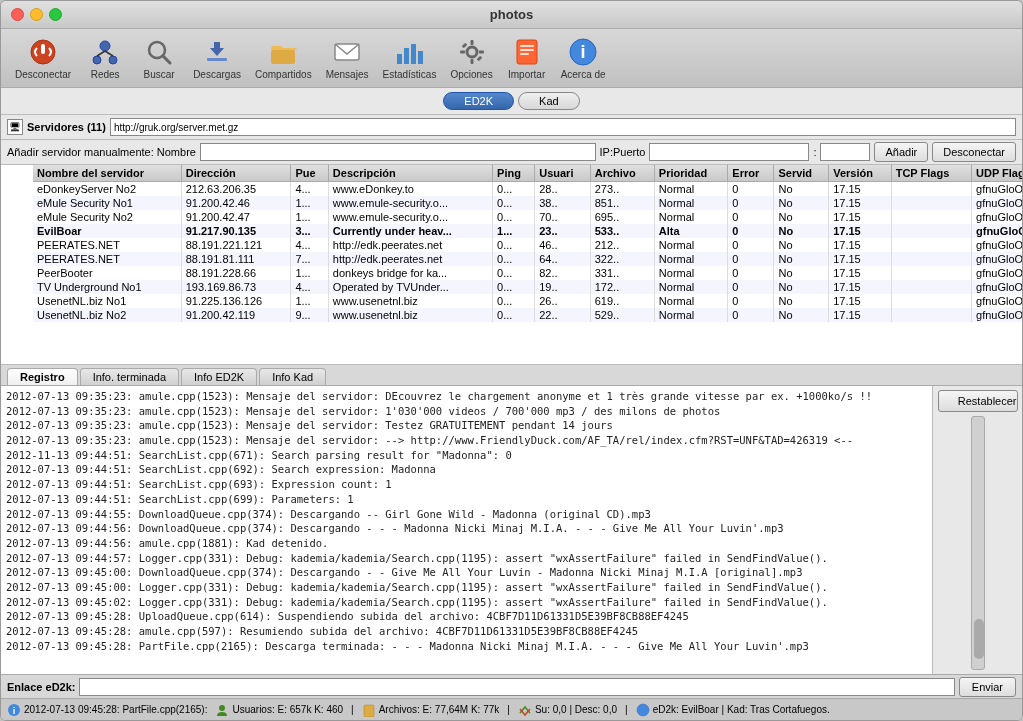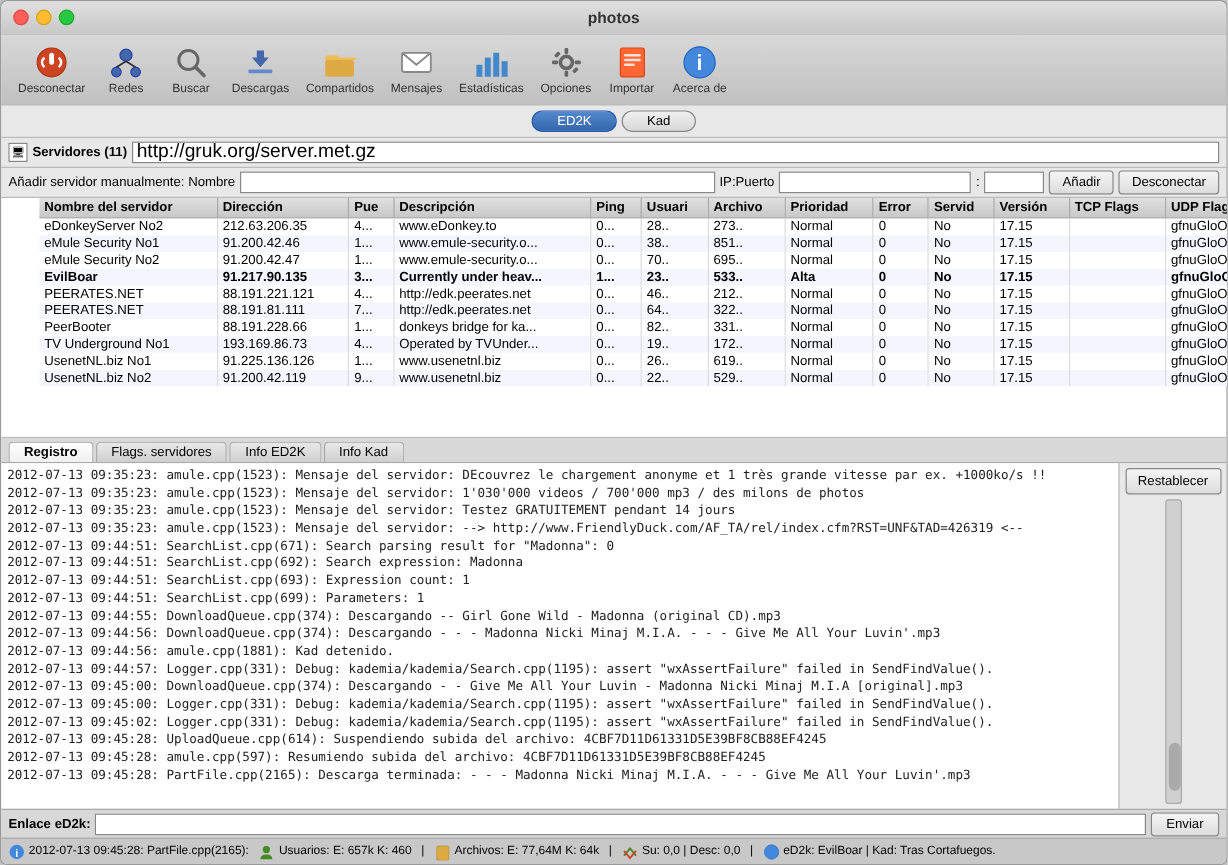--- a/index.html
+++ b/index.html
@@ -116,21 +116,21 @@
       display: flex; align-items: center; justify-content: center;
       font-size: 9px;
     }
     .server-label { font-weight: bold; font-size: 11px; }
     .server-url-input {
       flex: 1;
       height: 18px;
       border: 1px solid #888;
       background: #fff;
       padding: 0 3px;
-      font-size: 16px;
+      font-size: 10px;
     }
     .add-server-bar {
       display: flex;
       align-items: center;
       padding: 2px 6px;
       background: #e8e8e8;
       border-bottom: 1px solid #bbb;
       gap: 4px;
     }
     .add-label { font-size: 11px; }
@@ -257,20 +257,21 @@
       border-left: 1px solid #bbb;
     }
     .restablecer-btn {
       width: 80px;
       height: 22px;
       border: 1px solid #888;
       border-radius: 3px;
       background: linear-gradient(to bottom, #f5f5f5, #ddd);
       cursor: pointer;
       font-size: 11px;
+      text-align: right;
     }
     .log-scrollbar {
       flex: 1;
       width: 14px;
       background: #d0d0d0;
       border: 1px solid #aaa;
       border-radius: 3px;
       position: relative;
     }
     .log-scrollbar-thumb {
@@ -662,31 +663,31 @@
               <td>gfnuGloO</td>
             </tr>
           </tbody>
       </table>
     </div>
   </div>
 
   <div class="log-section">
     <div class="log-tabs">
       <div class="log-tab active">Registro</div>
-      <div class="log-tab">Flags. servidores</div>
+      <div class="log-tab">Info. terminada</div>
       <div class="log-tab">Info ED2K</div>
       <div class="log-tab">Info Kad</div>
     </div>
     <div class="log-content-area">
       <div class="log-text" id="log-text">
           <div>2012-07-13 09:35:23: amule.cpp(1523): Mensaje del servidor: DEcouvrez le chargement anonyme et 1 très grande vitesse par ex. +1000ko/s !!</div>
           <div>2012-07-13 09:35:23: amule.cpp(1523): Mensaje del servidor: 1'030'000 videos / 700'000 mp3 / des milons de photos</div>
           <div>2012-07-13 09:35:23: amule.cpp(1523): Mensaje del servidor: Testez GRATUITEMENT pendant 14 jours</div>
           <div>2012-07-13 09:35:23: amule.cpp(1523): Mensaje del servidor: --&gt; http://www.FriendlyDuck.com/AF_TA/rel/index.cfm?RST=UNF&amp;TAD=426319 &lt;--</div>
-          <div>2012-07-13 09:44:51: SearchList.cpp(671): Search parsing result for "Madonna": 0</div>
+          <div>2012-11-13 09:44:51: SearchList.cpp(671): Search parsing result for "Madonna": 0</div>
           <div>2012-07-13 09:44:51: SearchList.cpp(692): Search expression: Madonna</div>
           <div>2012-07-13 09:44:51: SearchList.cpp(693): Expression count: 1</div>
           <div>2012-07-13 09:44:51: SearchList.cpp(699): Parameters: 1</div>
           <div>2012-07-13 09:44:55: DownloadQueue.cpp(374): Descargando -- Girl Gone Wild - Madonna (original CD).mp3</div>
           <div>2012-07-13 09:44:56: DownloadQueue.cpp(374): Descargando - - - Madonna Nicki Minaj M.I.A. - - - Give Me All Your Luvin'.mp3</div>
           <div>2012-07-13 09:44:56: amule.cpp(1881): Kad detenido.</div>
           <div>2012-07-13 09:44:57: Logger.cpp(331): Debug: kademia/kademia/Search.cpp(1195): assert "wxAssertFailure" failed in SendFindValue().</div>
           <div>2012-07-13 09:45:00: DownloadQueue.cpp(374): Descargando - - Give Me All Your Luvin - Madonna Nicki Minaj M.I.A [original].mp3</div>
           <div>2012-07-13 09:45:00: Logger.cpp(331): Debug: kademia/kademia/Search.cpp(1195): assert "wxAssertFailure" failed in SendFindValue().</div>
           <div>2012-07-13 09:45:02: Logger.cpp(331): Debug: kademia/kademia/Search.cpp(1195): assert "wxAssertFailure" failed in SendFindValue().</div>
@@ -728,21 +729,21 @@
       </div>
       <span>Usuarios: E: 657k K: 460</span>
     </div>
     <span>|</span>
     <div class="status-item">
       <div class="status-icon">
         <svg width="14" height="14" viewBox="0 0 14 14">
             <rect x="2" y="2" width="10" height="12" rx="1" fill="#ddaa44" stroke="#aa8822" stroke-width="0.5"></rect>
           </svg>
       </div>
-      <span>Archivos: E: 77,64M K: 64k</span>
+      <span>Archivos: E: 77,64M K: 77k</span>
     </div>
     <span>|</span>
     <div class="status-item">
       <div class="status-icon">
         <svg width="14" height="14" viewBox="0 0 14 14">
             <polyline points="2,10 7,4 12,10" fill="none" stroke="#448822" stroke-width="1.5"></polyline>
             <polyline points="2,6 7,12 12,6" fill="none" stroke="#cc4422" stroke-width="1.5"></polyline>
           </svg>
       </div>
       <span>Su: 0,0 | Desc: 0,0</span>

